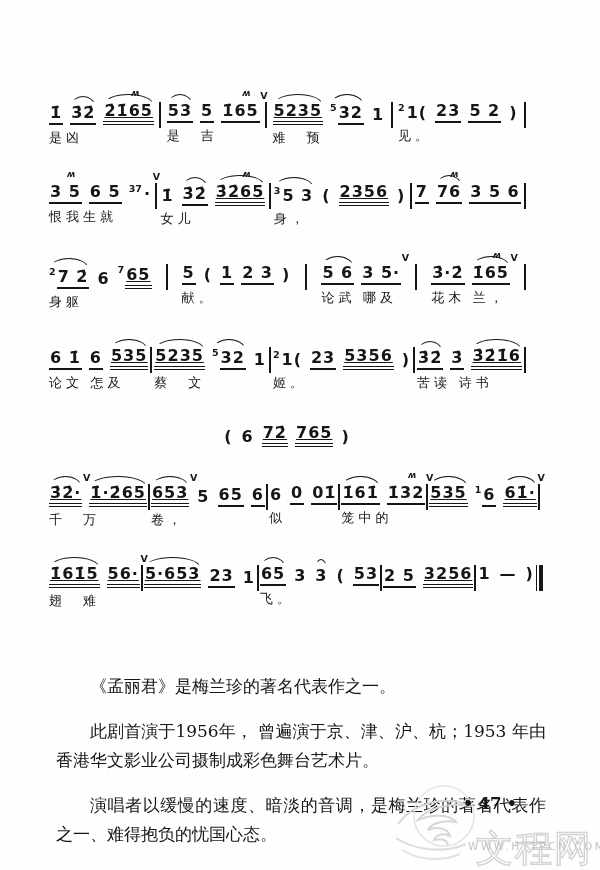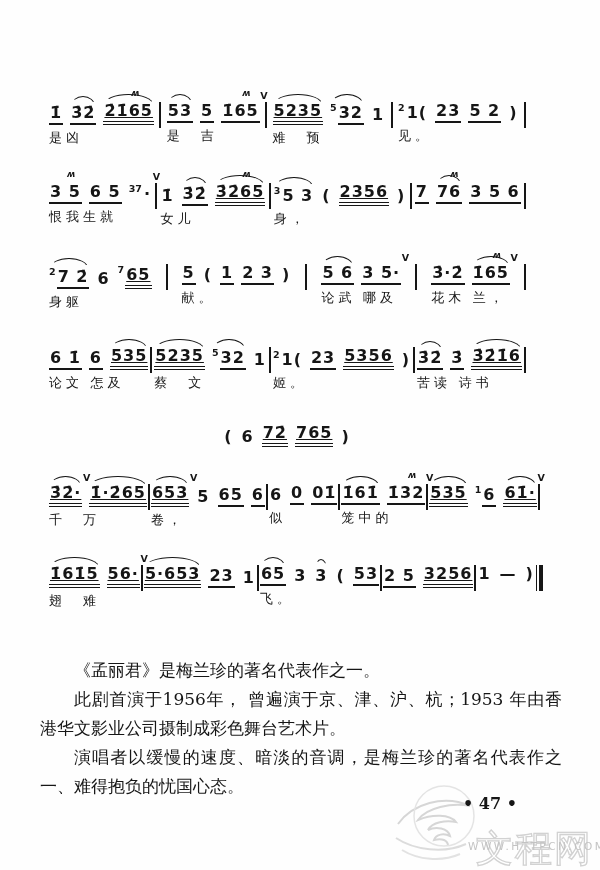--- a/index.html
+++ b/index.html
@@ -27,21 +27,21 @@
   .gr{font-size:9.5px;font-weight:bold;vertical-align:7px;letter-spacing:0;margin-right:1px;}
   .lyr{font-family:Liberation Sans, sans-serif;font-size:13px;letter-spacing:4px;margin-top:4px;white-space:nowrap;}
   .barline{width:2px;height:26px;background:#161616;margin-top:14px;flex:0 0 auto;}
   .dblbar{display:flex;gap:2px;margin-top:14px;flex:0 0 auto;}
   .dblbar i{display:block;height:26px;background:#161616;}
   .dblbar i:first-child{width:1.5px;}
   .dblbar i:last-child{width:3.5px;}
   
   .commentary{position:absolute;left:40px;top:656px;width:522px;
     font-family:"DejaVu Serif",serif;font-size:17px;line-height:29px;text-align:justify;}
-  .commentary p{margin:0;text-indent:2em;}
+  .commentary p{margin:16px;text-indent:2em;}
   
   .pageno{position:absolute;left:430px;top:794px;width:120px;text-align:center;
     font-family:"DejaVu Serif",serif;font-weight:bold;font-size:16px;z-index:3;}
   
   .wm{position:absolute;left:392px;top:776px;width:204px;height:90px;z-index:1;}
   .wm-logo{position:absolute;left:0;top:0;}
   .wm-name{position:absolute;left:84px;top:16px;font-size:37px;font-weight:normal;
     letter-spacing:2px;color:#ffffff;-webkit-text-stroke:1.3px #d2d2d2;
     text-shadow:0 0 1px #e0e0e0;white-space:nowrap;margin-top:32px;}
   .wm-url{position:absolute;left:76px;top:64px;font-size:10.5px;color:#c3c3c3;

